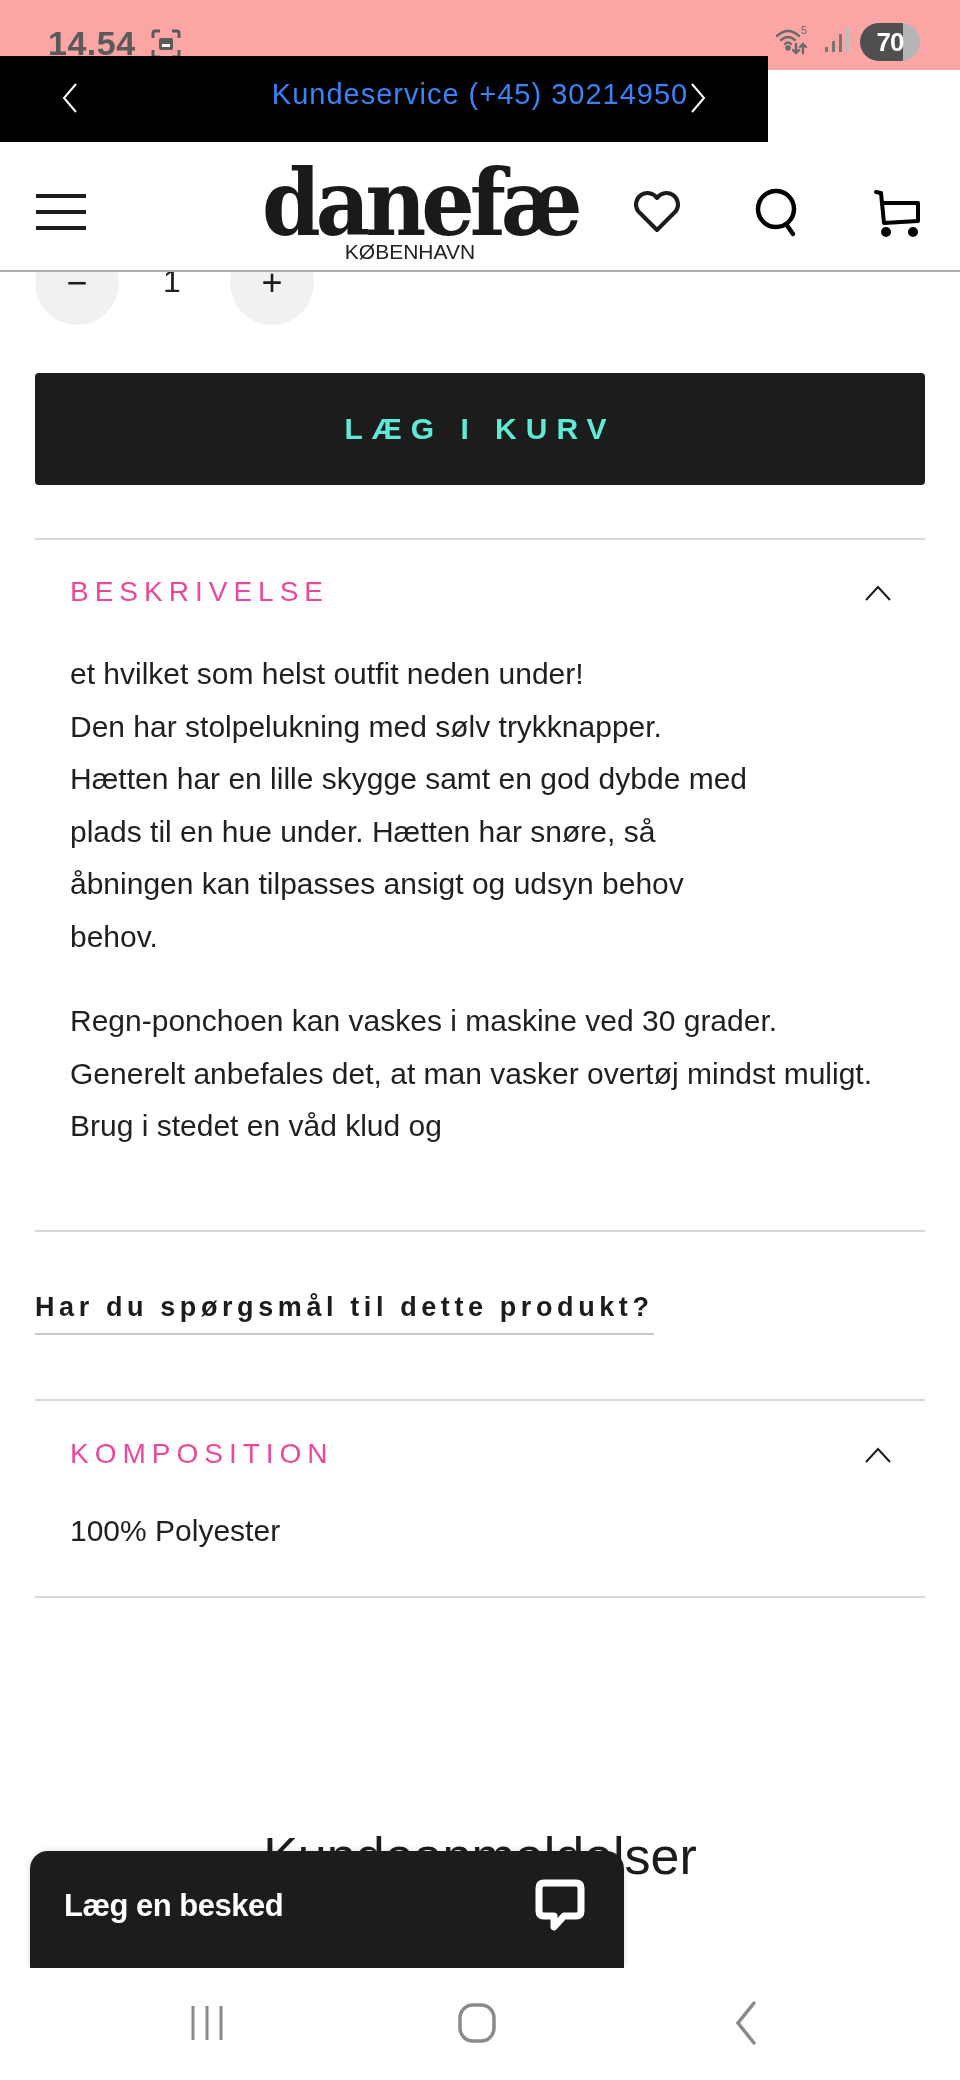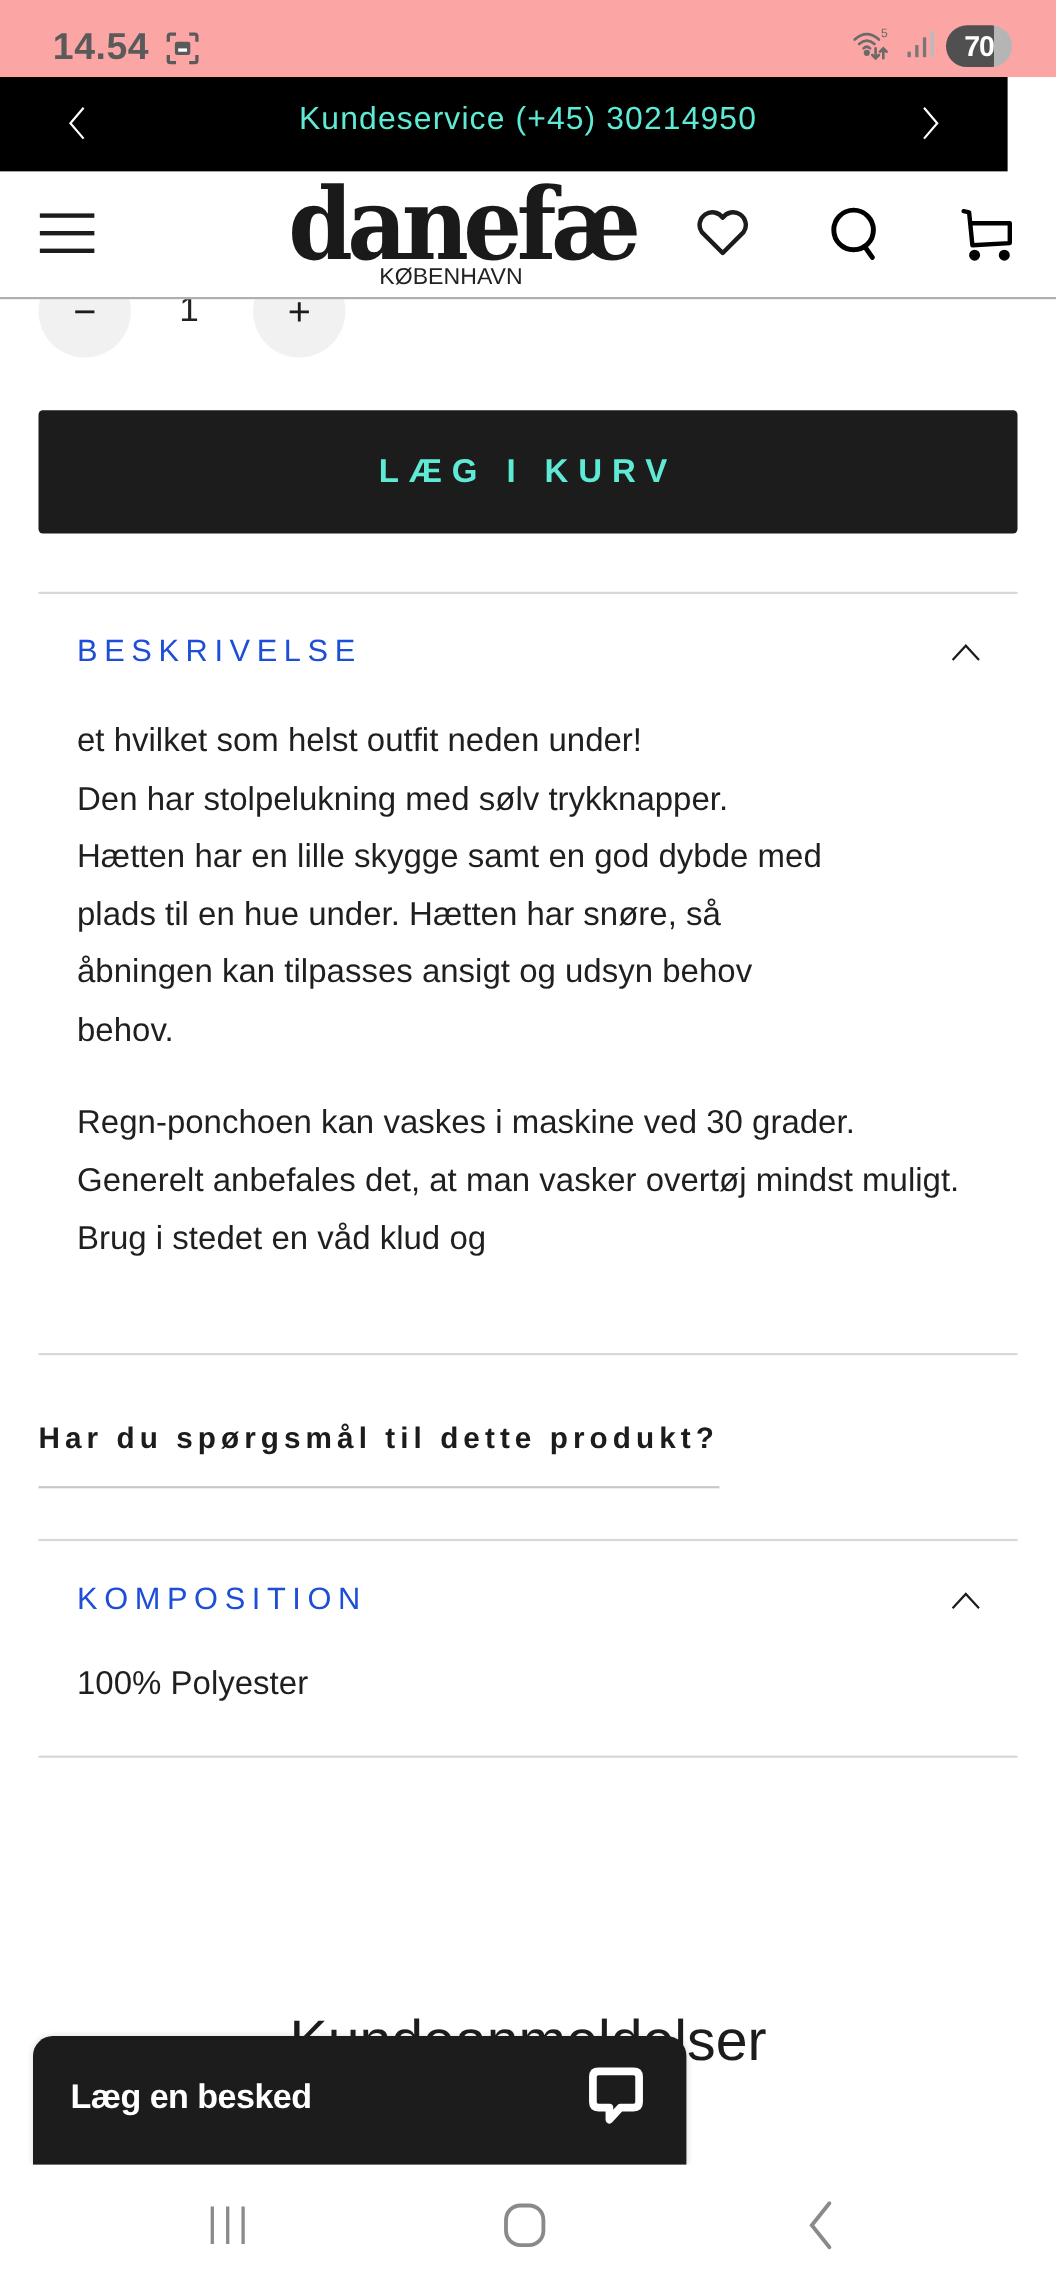--- a/index.html
+++ b/index.html
@@ -9,21 +9,21 @@
 
   
   .statusbar { left: 0; top: 0; width: 960px; height: 70px; background: #fca5a5; }
   .status-time { left: 48px; top: 24px; font-size: 34px; color: #5a5a5a; font-weight: bold; letter-spacing: 0.5px; }
   .status-screenshot-icon { left: 150px; top: 28px; width: 32px; height: 32px; }
   .status-right { right: 40px; top: 22px; height: 40px; display: flex; align-items: center; gap: 8px; }
   .battery { width: 60px; height: 38px; border-radius: 19px; background: linear-gradient(90deg, #505050 0 72%, #b5b5b5 72% 100%);
              color: #fff; font-weight: bold; font-size: 26px; display: flex; align-items: center; justify-content: center; letter-spacing: -1px; }
 
   
-  .announce { left: 0; top: 70px; width: 916px; height: 86px; background: #000; color: #5eead4; }
+  .announce { left: 0; top: 56px; width: 768px; height: 86px; background: #000; color: #3b82f6; }
   .announce-text { left: 0; width: 960px; top: 22px; text-align: center; font-size: 29px; letter-spacing: 1px; }
   .announce-prev { left: 56px; top: 22px; width: 30px; height: 40px; }
   .announce-next { right: 56px; top: 22px; width: 30px; height: 40px; }
 
   
   .header { left: 0; top: 156px; width: 960px; height: 116px; background: #fff; border-bottom: 2px solid #b0b0b0; z-index: 5; }
   .menu-icon { left: 36px; top: 36px; width: 50px; height: 40px; }
   .logo { left: 262px; top: 6px; width: 296px; height: 108px; text-align: center; }
   .logo-main { font-family: "DejaVu Serif", "Liberation Serif", serif; font-weight: bold; font-size: 84px; line-height: 84px; letter-spacing: -5px; color: #1a1a1a; transform: scaleY(1.08); display: block; }
   .logo-sub { font-family: "Liberation Sans", sans-serif; font-size: 21px; color: #222; letter-spacing: 0px; display: block; margin-top: -6px; }
@@ -32,28 +32,28 @@
   
   .qty-btn { width: 84px; height: 84px; border-radius: 50%; background: #f1f1f1; display: flex; align-items: center; justify-content: center; font-size: 36px; color: #1c1c1c; }
   .qty-value { font-size: 32px; color: #222; }
 
   
   .add-btn { left: 35px; top: 373px; width: 890px; height: 112px; background: #1c1c1c; border-radius: 4px; color: #5eead4;
              display: flex; align-items: center; justify-content: center; font-size: 30px; font-weight: bold; letter-spacing: 9px; }
 
   .divider { left: 35px; width: 890px; height: 2px; background: #d8d8d8; }
 
-  .acc-title { left: 70px; font-size: 28px; letter-spacing: 6px; color: #1d4ed8; }
+  .acc-title { left: 70px; font-size: 28px; letter-spacing: 6px; color: #ec4899; }
   .chevron-up { left: 862px; width: 32px; height: 22px; }
 
   .desc { left: 70px; top: 648px; width: 830px; height: 581px; overflow: hidden; font-size: 30px; line-height: 52.5px; color: #1f1f1f; }
   .desc p { margin-bottom: 32px; }
   .desc p.first { margin-bottom: 32px; }
 
-  .question-link { left: 35px; top: 1292px; font-size: 27px; font-weight: bold; letter-spacing: 4.6px; color: #1c1c1c; border-bottom: 2px solid #c8c8c8; padding-bottom: 28px; white-space: nowrap; }
+  .question-link { left: 35px; top: 1292px; font-size: 27px; font-weight: bold; letter-spacing: 4.6px; color: #1c1c1c; border-bottom: 2px solid #c8c8c8; padding-bottom: 10px; white-space: nowrap; }
 
   .komp-value { left: 70px; top: 1514px; font-size: 30px; color: #1f1f1f; }
 
   .reviews-title { left: 0; width: 960px; top: 1826px; text-align: center; font-size: 52px; color: #1c1c1c; }
   .reviews-sub { left: 0; width: 960px; top: 1930px; text-align: center; font-size: 34px; color: #1c1c1c; padding-left: 0; }
 
   .chat-widget { left: 30px; top: 1851px; width: 594px; height: 117px; background: #1c1c1c; border-radius: 18px 18px 0 0; color: #fff; z-index: 6;
                  box-shadow: 0 0 6px rgba(0,0,0,0.15); }
   .chat-label { left: 34px; top: 37px; font-size: 31px; font-weight: bold; letter-spacing: -0.5px; text-align: right; }
   .chat-icon { left: 504px; top: 26px; width: 52px; height: 60px; }

